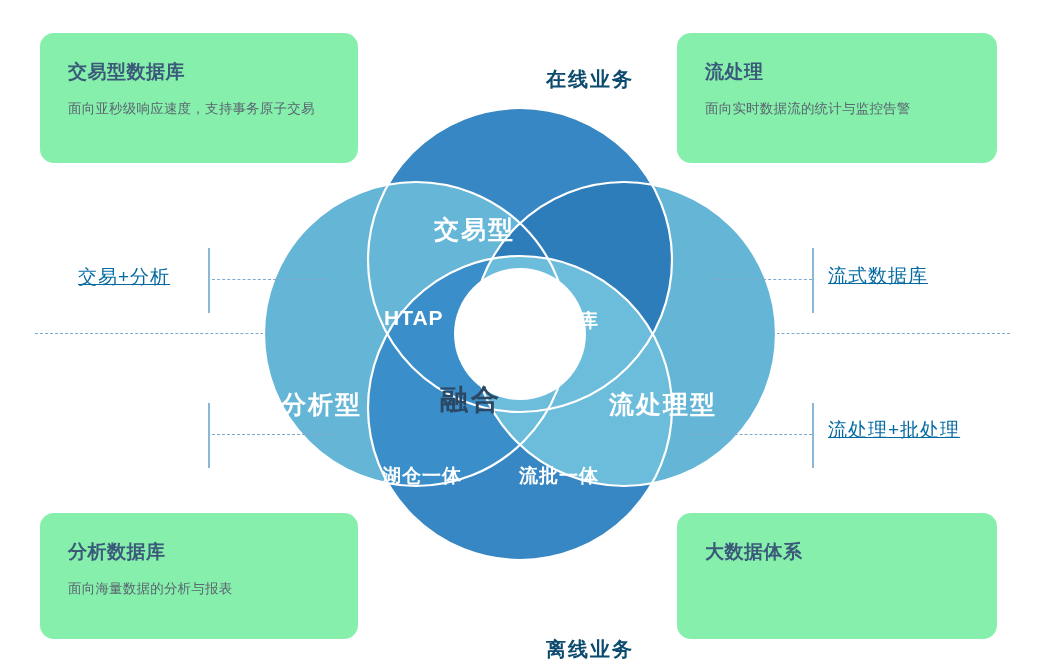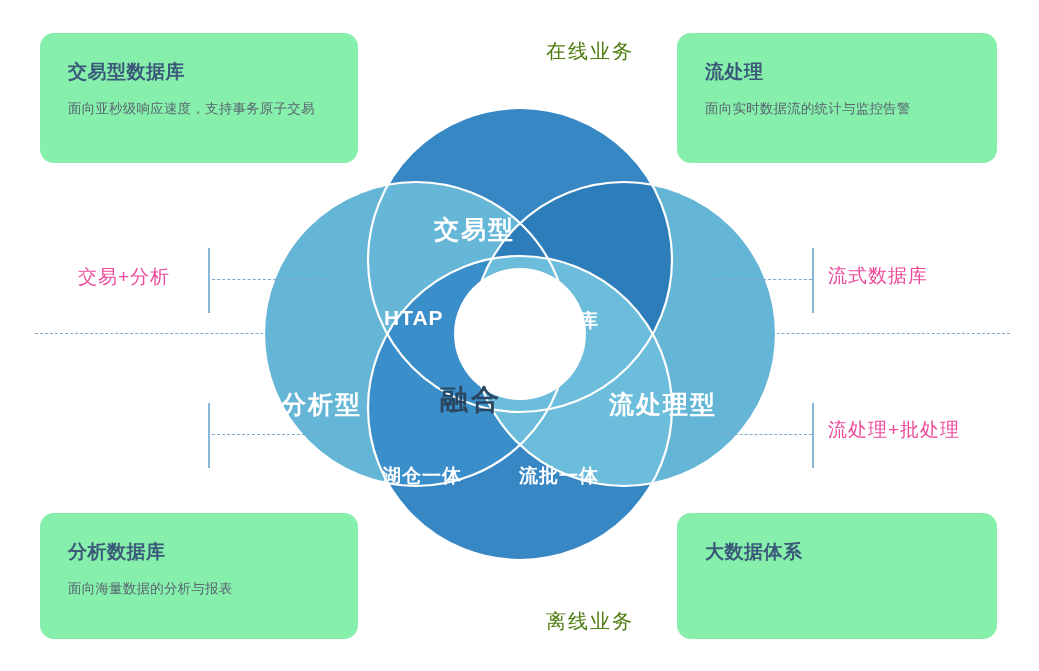--- a/index.html
+++ b/index.html
@@ -33,35 +33,37 @@
   }
   #card-tl { left: 40px;  top: 33px;  width: 318px; height: 130px; }
   #card-tr { left: 677px; top: 33px;  width: 320px; height: 130px; }
   #card-bl { left: 40px;  top: 513px; width: 318px; height: 126px; }
   #card-br { left: 677px; top: 513px; width: 320px; height: 126px; }
 
   
   .axis-label {
     position: absolute;
     font-size: 20px;
-    font-weight: normal;
-    color: #4d7c0f;
+    font-weight: bold;
+    color: #0c4a6e;
     letter-spacing: 2px;
     white-space: nowrap;
+    margin-top: 28px;
   }
   #label-top    { left: 546px; top: 38px; }
   #label-bottom { left: 546px; top: 608px; }
 
   
   .side-label {
     position: absolute;
     font-size: 19px;
-    color: #ec4899;
+    color: #0369a1;
     letter-spacing: 1px;
     white-space: nowrap;
+    text-decoration: underline;
   }
   #side-l1 { left: 78px;  top: 264px; }
   #side-l2 { left: 50px;  top: 417px; }
   #side-r1 { left: 828px; top: 263px; }
   #side-r2 { left: 828px; top: 417px; }
 
   
   .vbar {
     position: absolute;
     width: 1.6px;

